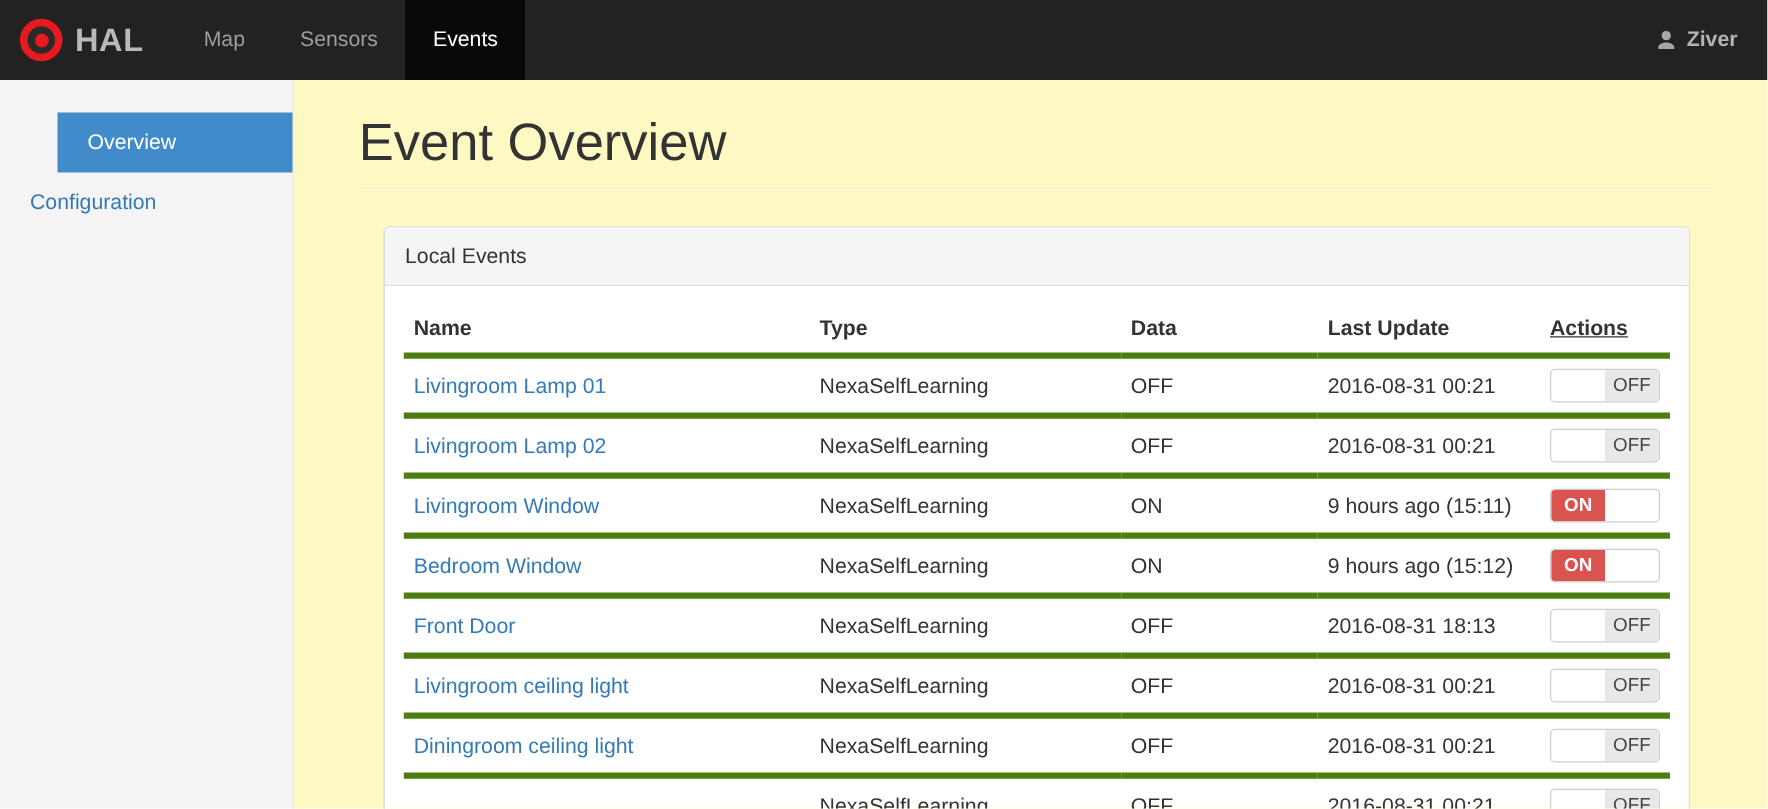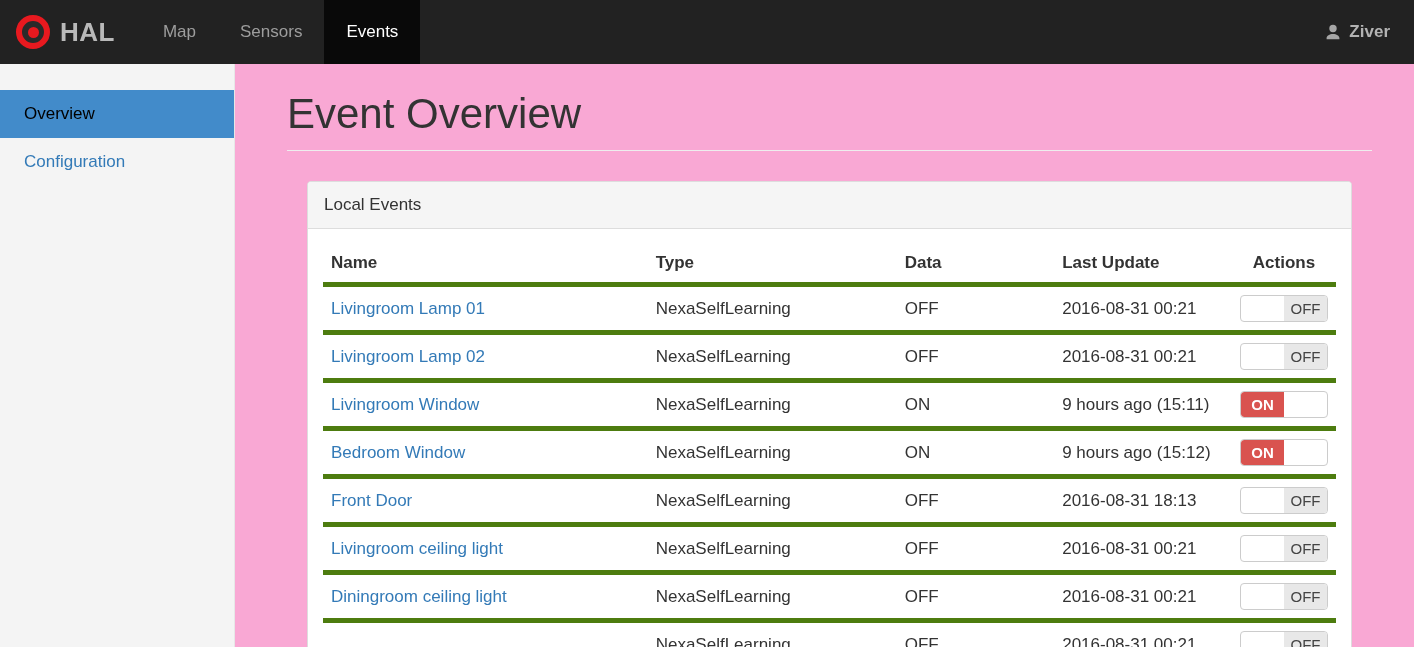--- a/index.html
+++ b/index.html
@@ -84,28 +84,29 @@
     padding-top: 26px;
     flex-shrink: 0;
   }
   .side-item {
     padding: 14px 24px;
     font-size: 17px;
     cursor: pointer;
   }
   .side-item.active {
     background: #428bca;
-    color: #000000;
+    color: #ffffff;
+    margin-left: 46px;
   }
   .side-item.link { color: #337ab7; }
 
   .main {
     flex: 1;
     padding: 0 42px 0 52px;
-    background: #f9a8d4;
+    background: #fef9c3;
     overflow: hidden;
   }
   .page-title {
     margin-top: 26px;
     font-size: 42px;
     font-weight: 400;
     color: #333;
     padding-bottom: 12px;
     border-bottom: 1px solid #eee;
   }
@@ -139,21 +140,21 @@
     padding: 9px 8px;
     border-bottom: 2px solid #ddd;
     color: #333;
   }
   table.events td {
     padding: 8px 8px;
     border-top: 5px solid #4d7c0f;
     vertical-align: middle;
     color: #333;
   }
-  table.events th.col-actions, table.events td.cell-actions { text-align: center; }
+  table.events th.col-actions, table.events td.cell-actions { text-align: left; text-decoration: underline; }
   .col-name { width: 33%; }
   .col-type { width: 25%; }
   .col-data { width: 16%; }
   .col-update { width: 18%; }
   .col-actions { width: 8%; }
   a.row-link { color: #337ab7; text-decoration: none; cursor: pointer; }
 
   
   .switch {
     display: inline-flex;

